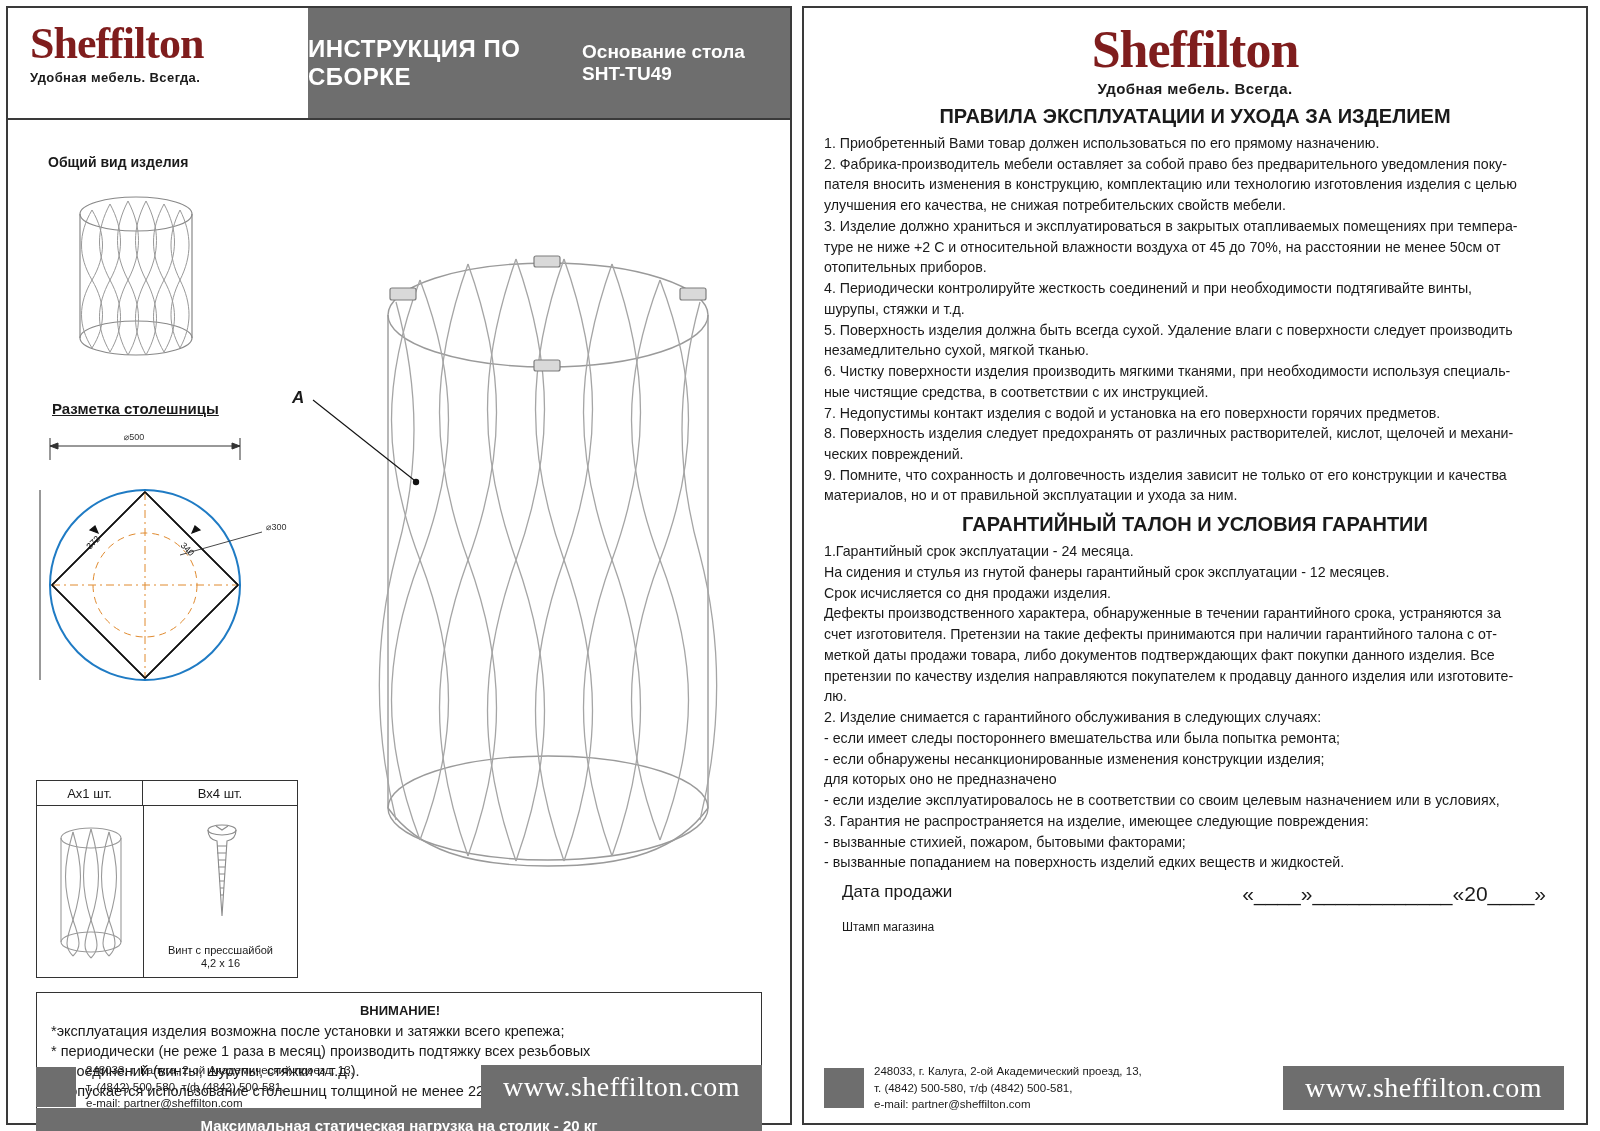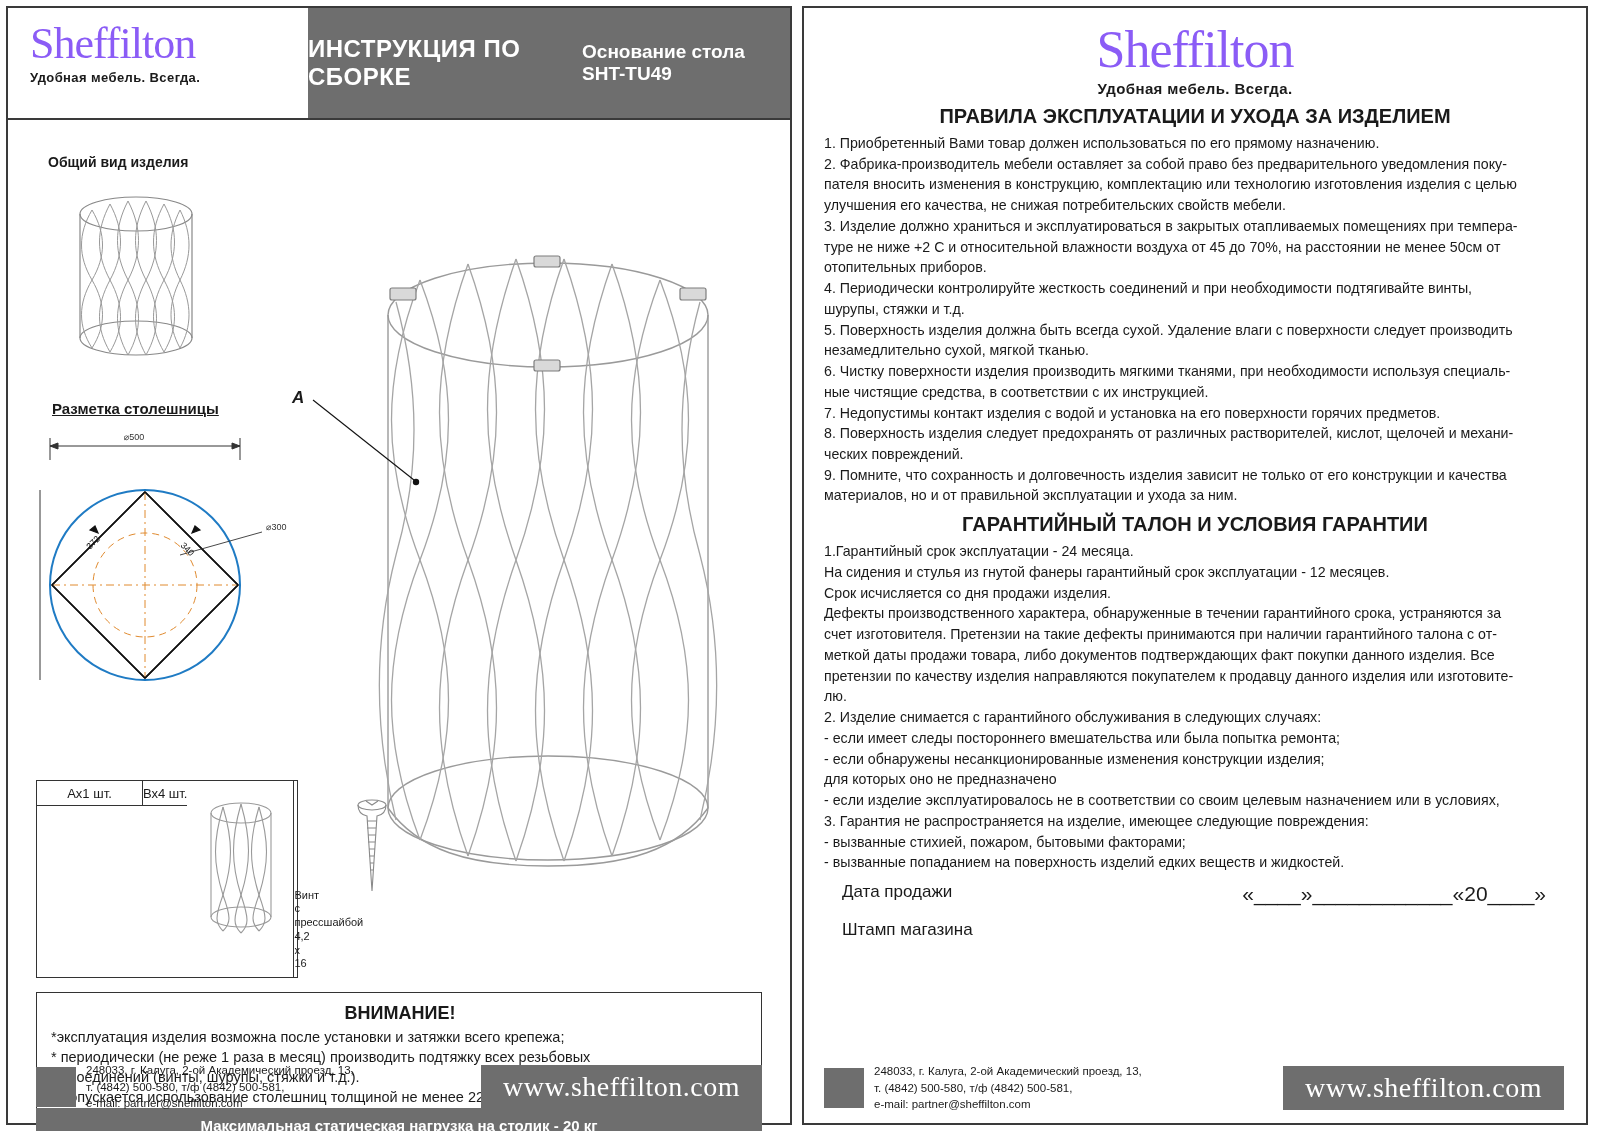--- a/index.html
+++ b/index.html
@@ -59,24 +59,24 @@
     font-weight: bold;
     letter-spacing: 0.5px;
   }
   .hdr-title .t2 {
     font-size: 19px;
     font-weight: bold;
   }
   .logo-word {
     font-family: "Liberation Serif", serif;
     font-size: 44px;
-    font-weight: normal;
+    font-weight: bold;
     letter-spacing: -1px;
     line-height: 1;
-    color: #8b5cf6;
+    color: #7f1d1d;
   }
   .logo-slogan {
     font-size: 13px;
     font-weight: bold;
     letter-spacing: 0.4px;
     margin-top: 4px;
     color: #1a1a1a;
   }
 
   
@@ -101,21 +101,21 @@
   
   .parts-table {
     position: absolute;
     left: 28px;
     top: 660px;
     width: 262px;
     height: 198px;
     border: 1.5px solid #333;
     box-sizing: border-box;
     display: flex;
-    flex-direction: row;
+    flex-direction: column;
   }
   .parts-head {
     display: flex;
     height: 24px;
     border-bottom: 1.5px solid #333;
     font-size: 13px;
   }
   .parts-head div {
     display: flex;
     align-items: center;
@@ -146,21 +146,21 @@
     left: 28px;
     top: 872px;
     width: 726px;
     border: 1.5px solid #333;
     box-sizing: border-box;
     padding: 10px 12px 12px 14px;
   }
   .warn-title {
     text-align: center;
     font-weight: bold;
-    font-size: 18px;
+    font-size: 13px;
     margin-bottom: 4px;
   }
   .warn-box p {
     margin: 2px 0;
     font-size: 14.5px;
     line-height: 1.25;
   }
   .warn-box p.indent { padding-left: 18px; }
 
   
@@ -245,21 +245,21 @@
     position: relative;
     height: 30px;
   }
   .r-sales .blanks {
     position: absolute;
     right: 20px;
     top: 0;
     font-size: 21px;
   }
   .r-stamp {
-    font-size: 17px;
+    font-size: 12px;
     padding-left: 18px;
     margin-top: 8px;
   }
   .r-footer {
     position: absolute;
     left: 20px;
     bottom: 8px;
     width: 740px;
     height: 54px;
     display: flex;

